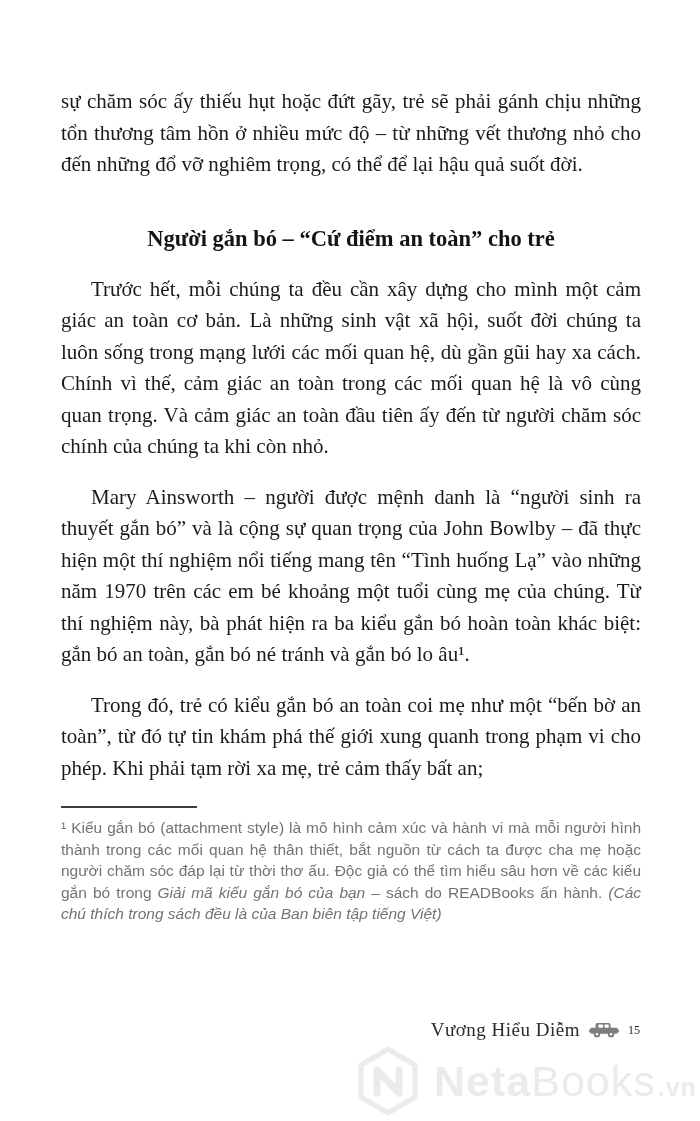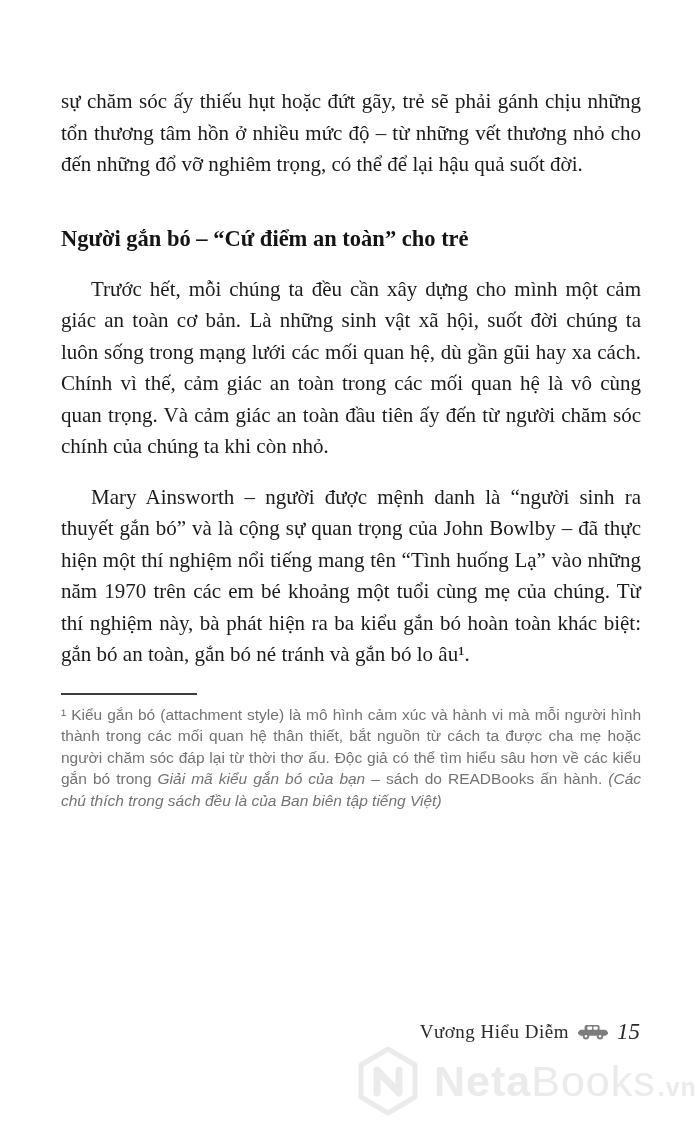--- a/index.html
+++ b/index.html
@@ -25,20 +25,21 @@
     text-align: justify;
     color: #1b1b1b;
   }
   .indent { text-indent: 30px; margin-top: 19px; }
   .section-heading {
     margin: 42px 0 14px 0;
     font-size: 22.5px;
     line-height: 32px;
     font-weight: 700;
     color: #141414;
+    text-align: center;
   }
   .footnote { margin-top: 22px; }
   .footnote-rule {
     width: 136px;
     border-top: 2px solid #3d3d3d;
     margin-bottom: 9px;
   }
   .footnote-text {
     margin: 0;
     font-family: "Liberation Sans", sans-serif;
@@ -52,21 +53,21 @@
     position: absolute;
     top: 1019px;
     right: 60px;
     display: flex;
     align-items: center;
     gap: 9px;
     font-size: 19px;
     color: #2a2a2a;
   }
   .page-footer .author { letter-spacing: 0.5px; }
-  .page-footer .page-number { font-size: 23px; font-style: italic; }
+  .page-footer .page-number { font-size: 12px; }
   .car-icon { display: inline-block; }
   .watermark {
     position: absolute;
     top: 1046px;
     left: 356px;
     display: flex;
     align-items: center;
     gap: 14px;
     user-select: none;
     white-space: nowrap;
@@ -89,20 +90,21 @@
   <div class="content">
 
     <p class="body-para">sự chăm sóc ấy thiếu hụt hoặc đứt gãy, trẻ sẽ phải gánh chịu những tổn thương tâm hồn ở nhiều mức độ – từ những vết thương nhỏ cho đến những đổ vỡ nghiêm trọng, có thể để lại hậu quả suốt đời.</p>
 
     <h2 class="section-heading">Người gắn bó – “Cứ điểm an toàn” cho trẻ</h2>
 
     <p class="body-para indent">Trước hết, mỗi chúng ta đều cần xây dựng cho mình một cảm giác an toàn cơ bản. Là những sinh vật xã hội, suốt đời chúng ta luôn sống trong mạng lưới các mối quan hệ, dù gần gũi hay xa cách. Chính vì thế, cảm giác an toàn trong các mối quan hệ là vô cùng quan trọng. Và cảm giác an toàn đầu tiên ấy đến từ người chăm sóc chính của chúng ta khi còn nhỏ.</p>
 
     <p class="body-para indent">Mary Ainsworth – người được mệnh danh là “người sinh ra thuyết gắn bó” và là cộng sự quan trọng của John Bowlby – đã thực hiện một thí nghiệm nổi tiếng mang tên “Tình huống Lạ” vào những năm 1970 trên các em bé khoảng một tuổi cùng mẹ của chúng. Từ thí nghiệm này, bà phát hiện ra ba kiểu gắn bó hoàn toàn khác biệt: gắn bó an toàn, gắn bó né tránh và gắn bó lo âu¹.</p>
 
+    <p class="body-para indent">Trong đó, trẻ có kiểu gắn bó an toàn coi mẹ như một “bến bờ an toàn”, từ đó tự tin khám phá thế giới xung quanh trong phạm vi cho phép. Khi phải tạm rời xa mẹ, trẻ cảm thấy bất an;</p>
 
     <div class="footnote">
       <div class="footnote-rule"></div>
       <p class="footnote-text"><span>¹ Kiểu gắn bó (attachment style) là mô hình cảm xúc và hành vi mà mỗi người hình thành trong các mối quan hệ thân thiết, bắt nguồn từ cách ta được cha mẹ hoặc người chăm sóc đáp lại từ thời thơ ấu. Độc giả có thể tìm hiểu sâu hơn về các kiểu gắn bó trong </span><i>Giải mã kiểu gắn bó của bạn</i><span> – sách do READBooks ấn hành. </span><i>(Các chú thích trong sách đều là của Ban biên tập tiếng Việt)</i></p>
     </div>
 
   </div>
 
   <div class="page-footer">
     <span class="author">Vương Hiểu Diễm</span>

